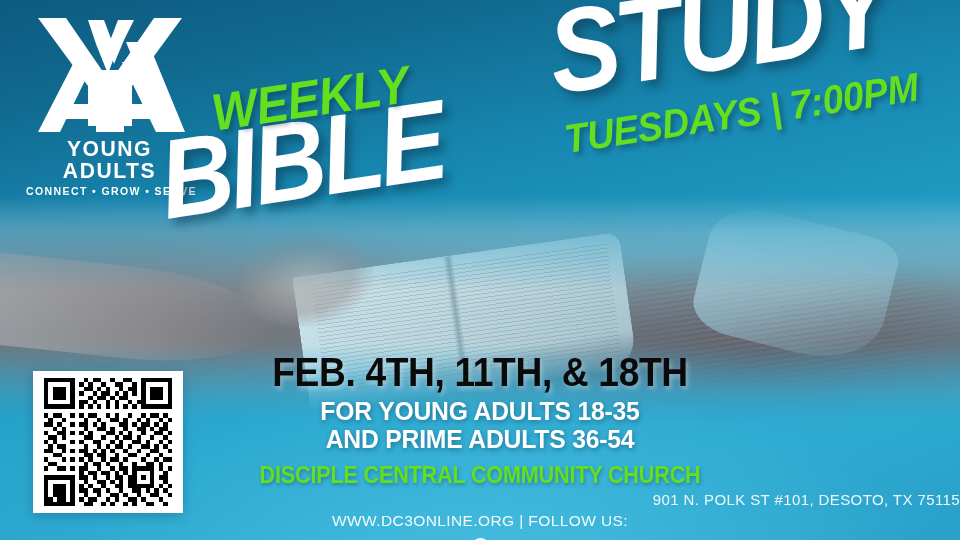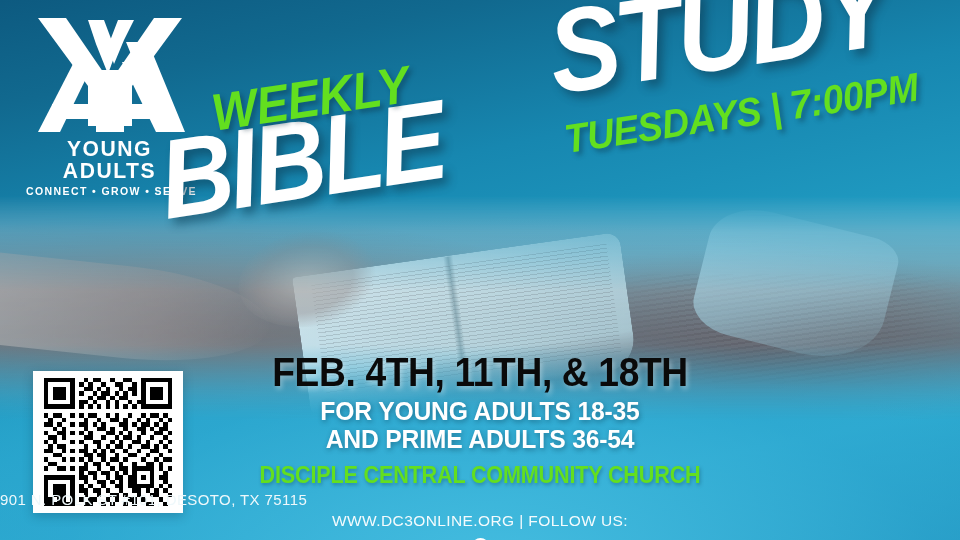--- a/index.html
+++ b/index.html
@@ -125,21 +125,21 @@
   }
 
   
   .church{
     position:absolute;left:0;right:0;top:462px;text-align:center;
     color:#63df1f;font-weight:bold;font-size:23px;letter-spacing:-.2px;
     transform:scaleX(.94);
     text-shadow:1px 2px 4px rgba(10,50,72,.35);
   }
   .addr{
-    position:absolute;left:0;right:0;top:491px;text-align:left;
+    position:absolute;left:0;right:0;top:491px;text-align:right;
     color:#eef8fb;font-size:15px;letter-spacing:.4px;
   }
   .social-line{
     position:absolute;left:0;right:0;top:512px;
     display:flex;align-items:center;justify-content:center;gap:7px;
     color:#f4fbfd;font-size:15.5px;letter-spacing:.4px;flex-direction:column;
   }
   .social-line .txt{white-space:nowrap;}
   .sicon{display:inline-flex;width:19px;height:19px;}
   .sicon svg{width:100%;height:100%;display:block;}

